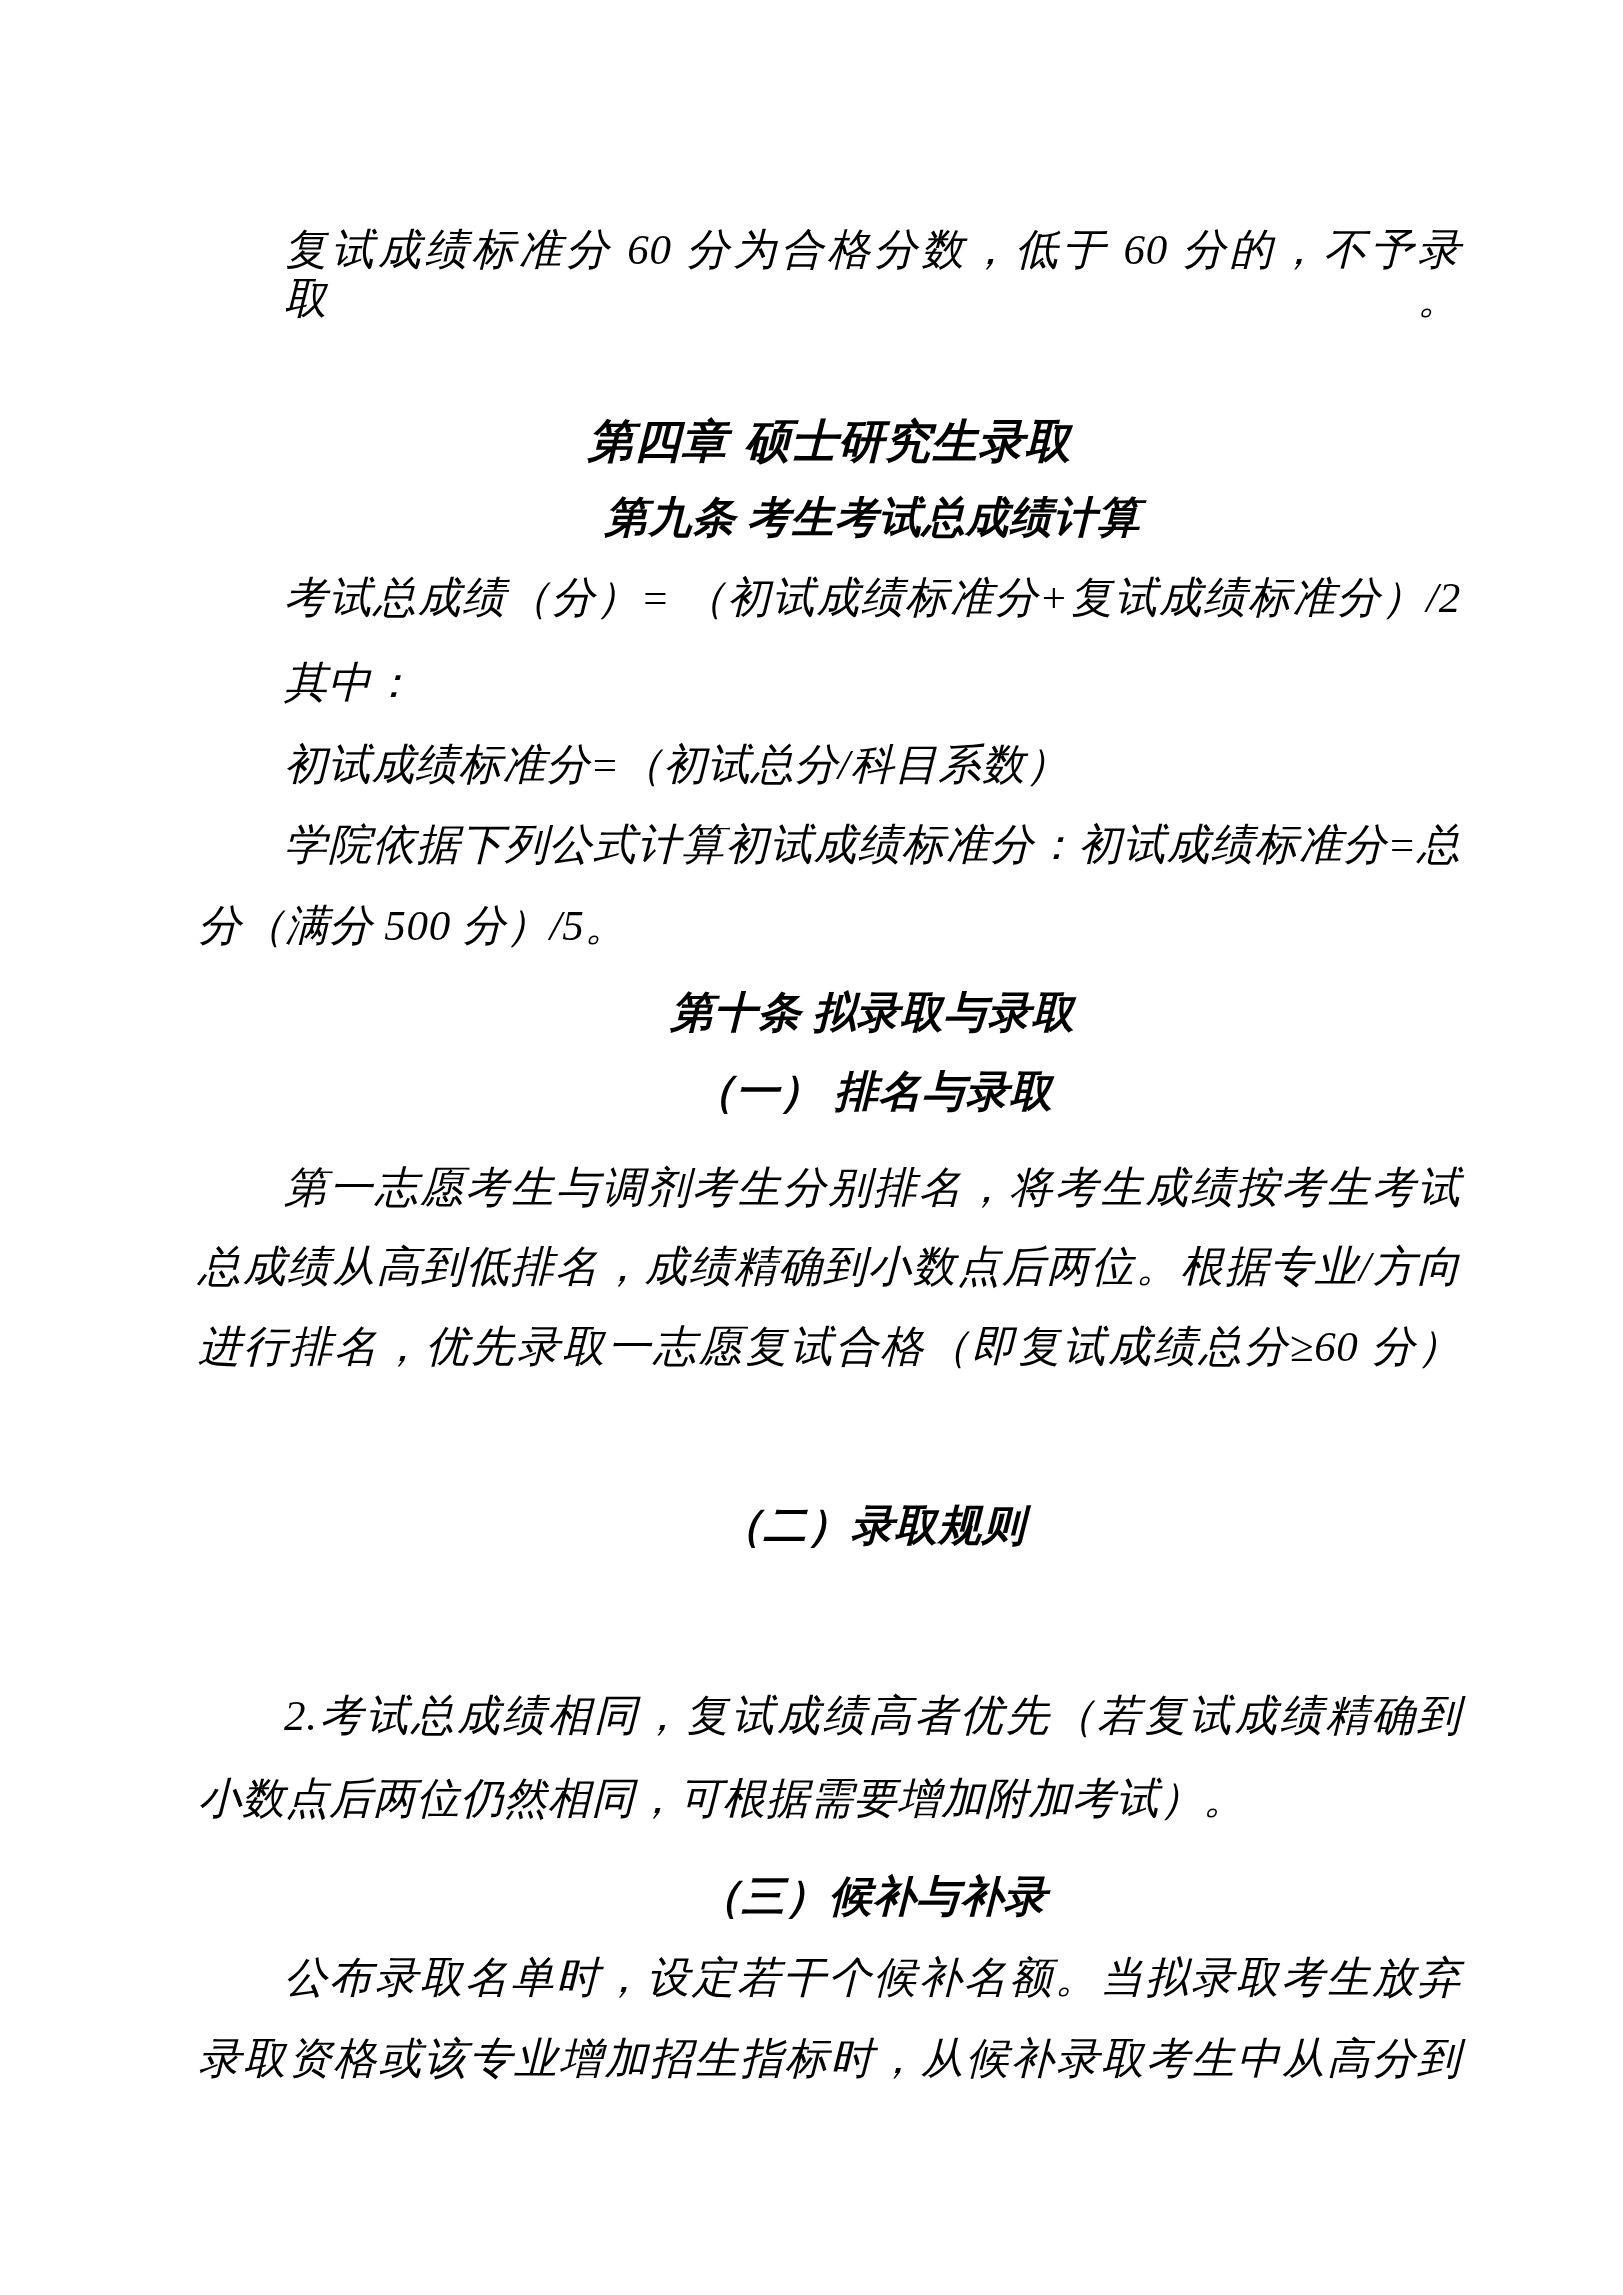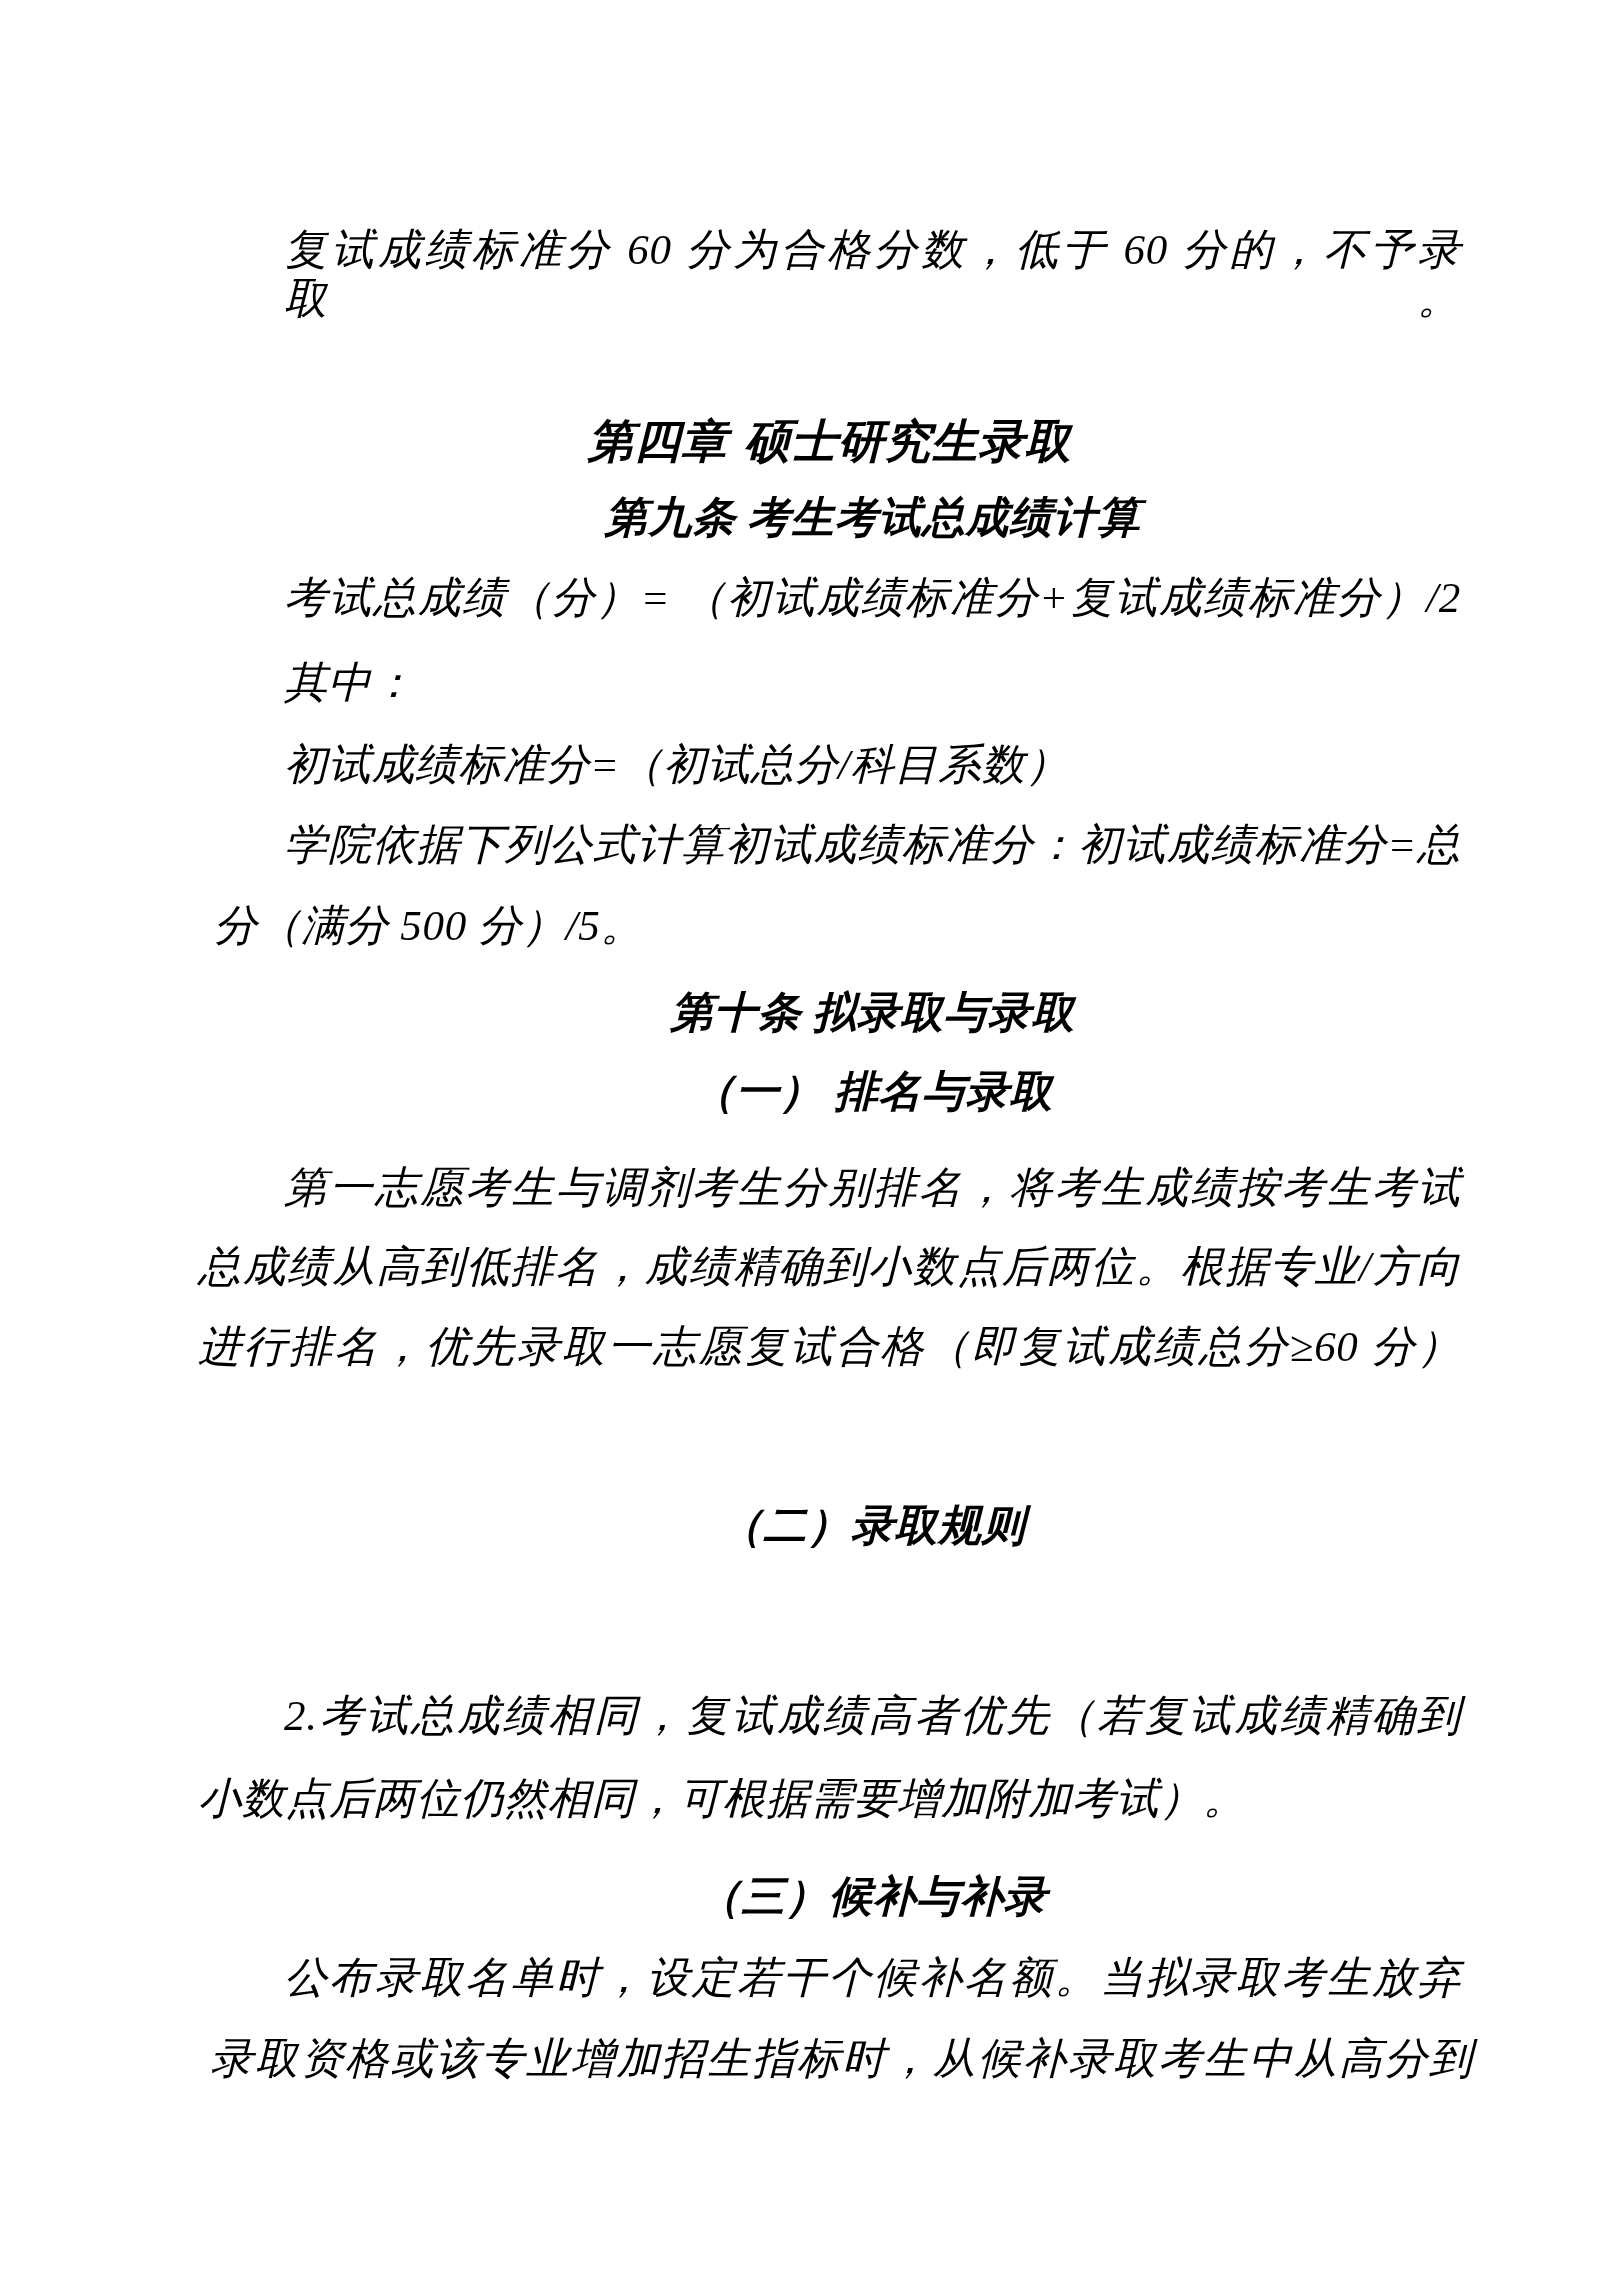--- a/index.html
+++ b/index.html
@@ -50,26 +50,26 @@
 <body>
 
 <div class="page" id="page" style="width: 1623px; height: 2295px; background: rgb(255, 255, 255); color: rgb(0, 0, 0);">
     <div class="line indent2 fill" style="top: 225px; font-size: 43px;">复试成绩标准分 60 分为合格分数，低于 60 分的，不予录取。</div>
     <div class="line bold center sans" style="top: 415px; font-size: 46px;">第四章 硕士研究生录取</div>
     <div class="line indent2 bold" style="top: 493px; font-size: 43px;">第九条 考生考试总成绩计算</div>
     <div class="line indent2 fill" style="top: 573px; font-size: 43px;">考试总成绩（分）= （初试成绩标准分+复试成绩标准分）/2</div>
     <div class="line indent2" style="top: 658px; font-size: 43px;">其中：</div>
     <div class="line indent2" style="top: 740px; font-size: 43px;">初试成绩标准分=（初试总分/科目系数）</div>
     <div class="line indent2 fill" style="top: 820px; font-size: 43px;">学院依据下列公式计算初试成绩标准分：初试成绩标准分=总</div>
-    <div class="line" style="top: 901px; font-size: 43px; margin-left: 16px;">分（满分 500 分）/5。</div>
+    <div class="line" style="top: 901px; font-size: 43px;">分（满分 500 分）/5。</div>
     <div class="line indent2 bold" style="top: 988px; font-size: 43px;">第十条 拟录取与录取</div>
     <div class="line indent2 bold" style="top: 1067px; font-size: 43px;">（一） 排名与录取</div>
     <div class="line indent2 fill" style="top: 1163px; font-size: 43px;">第一志愿考生与调剂考生分别排名，将考生成绩按考生考试</div>
     <div class="line fill" style="top: 1242px; font-size: 43px;">总成绩从高到低排名，成绩精确到小数点后两位。根据专业/方向</div>
     <div class="line fill" style="top: 1322px; font-size: 43px;">进行排名，优先录取一志愿复试合格（即复试成绩总分≥60 分）</div>
     <div class="line indent2 bold" style="top: 1501px; font-size: 43px;">（二）录取规则</div>
     <div class="line indent2 fill" style="top: 1691px; font-size: 43px;">2.考试总成绩相同，复试成绩高者优先（若复试成绩精确到</div>
     <div class="line" style="top: 1774px; font-size: 43px;">小数点后两位仍然相同，可根据需要增加附加考试）。</div>
     <div class="line indent2 bold" style="top: 1872px; font-size: 43px;">（三）候补与补录</div>
     <div class="line indent2 fill" style="top: 1953px; font-size: 43px;">公布录取名单时，设定若干个候补名额。当拟录取考生放弃</div>
-    <div class="line fill" style="top: 2034px; font-size: 43px; margin-left: 12px;">录取资格或该专业增加招生指标时，从候补录取考生中从高分到</div>
+    <div class="line fill" style="top: 2034px; font-size: 43px;">录取资格或该专业增加招生指标时，从候补录取考生中从高分到</div>
   </div>
 
 
 </body></html>

